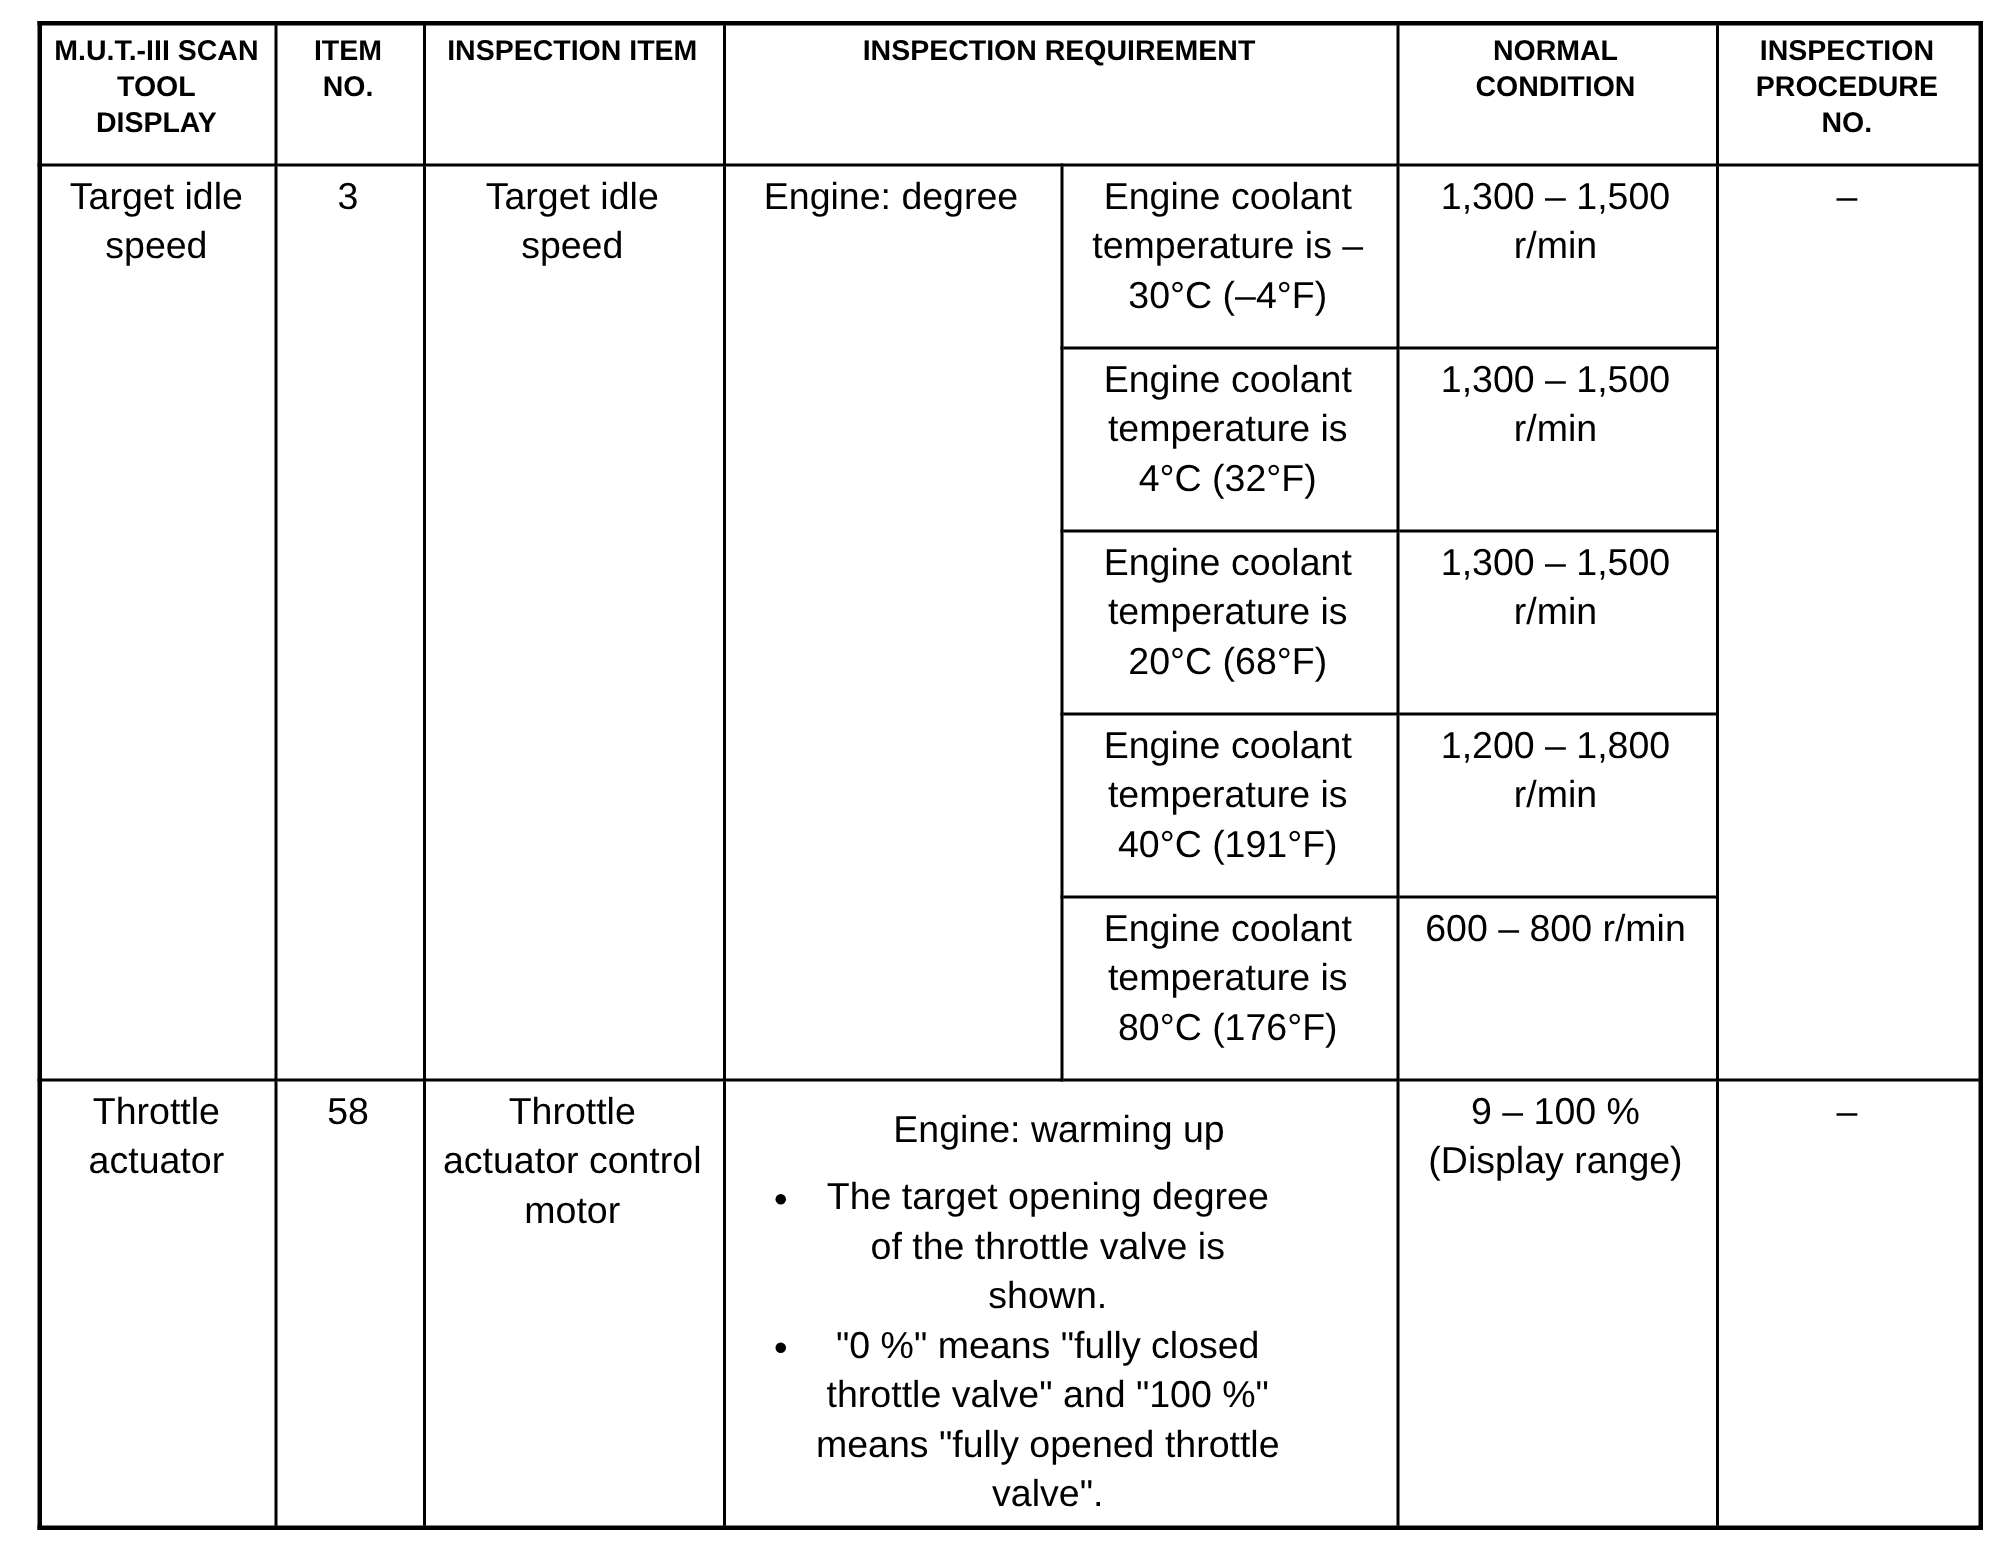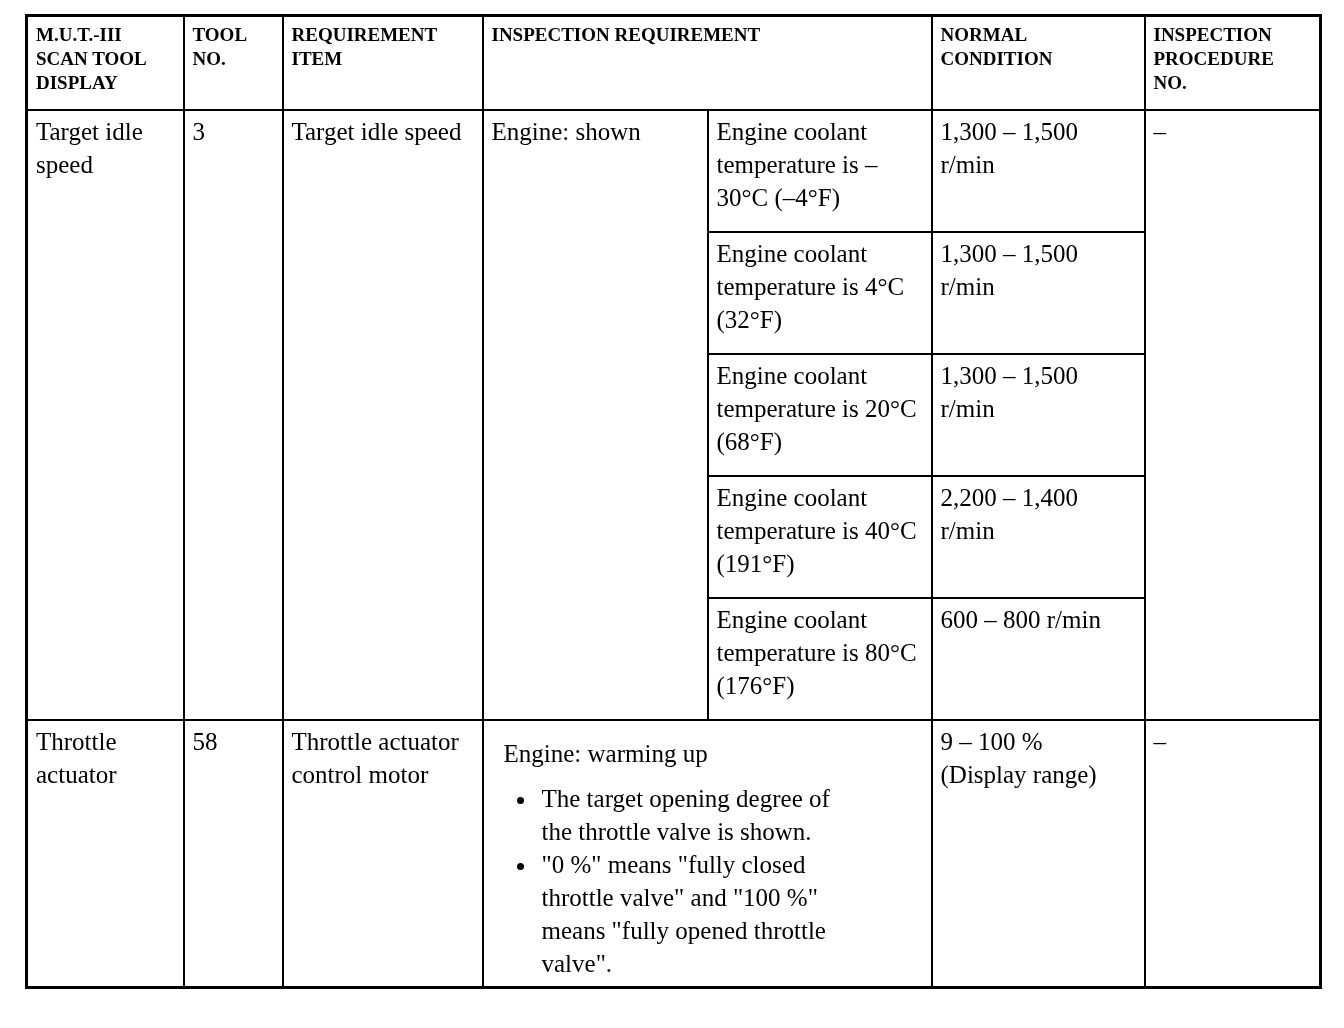--- a/index.html
+++ b/index.html
@@ -18,24 +18,23 @@
   }
   table.spec-table {
     border-collapse: collapse;
     table-layout: fixed;
     width: 1294px;
     border: 3px solid #000000;
   }
   .spec-table th, .spec-table td {
     border: 2px solid #000000;
     vertical-align: top;
-    text-align: left;
+    text-align: center;
     overflow: hidden;
     word-wrap: break-word;
-    font-family: Liberation Serif, serif;
   }
   .spec-table th {
     font-size: 19px;
     font-weight: bold;
     line-height: 1.25;
     padding: 6px 10px 6px 8px;
   }
   .spec-table td {
     font-size: 25px;
     font-weight: normal;
@@ -67,47 +66,47 @@
       <col style="width:200px">
       <col style="width:225px">
       <col style="width:224px">
       <col style="width:213px">
       <col style="width:176px">
     </colgroup>
 
     <tbody>
         <tr class="header-row">
       <th>M.U.T.-III SCAN TOOL DISPLAY</th>
-      <th>TOOL NO.</th>
-      <th>REQUIREMENT ITEM</th>
+      <th>ITEM NO.</th>
+      <th>INSPECTION ITEM</th>
       <th colspan="2">INSPECTION REQUIREMENT</th>
       <th>NORMAL CONDITION</th>
       <th>INSPECTION PROCEDURE NO.</th>
     </tr>
 
     <tr class="sub-row">
       <td rowspan="5">Target idle speed</td>
       <td rowspan="5">3</td>
       <td rowspan="5">Target idle speed</td>
-      <td rowspan="5">Engine: shown</td>
+      <td rowspan="5">Engine: degree</td>
       <td>Engine coolant temperature is –30°C (–4°F)</td>
       <td>1,300 – 1,500 r/min</td>
       <td rowspan="5">–</td>
     </tr>
     <tr class="sub-row">
       <td>Engine coolant temperature is 4°C (32°F)</td>
       <td>1,300 – 1,500 r/min</td>
     </tr>
     <tr class="sub-row">
       <td>Engine coolant temperature is 20°C (68°F)</td>
       <td>1,300 – 1,500 r/min</td>
     </tr>
     <tr class="sub-row">
       <td>Engine coolant temperature is 40°C (191°F)</td>
-      <td>2,200 – 1,400 r/min</td>
+      <td>1,200 – 1,800 r/min</td>
     </tr>
     <tr class="sub-row">
       <td>Engine coolant temperature is 80°C (176°F)</td>
       <td>600 – 800 r/min</td>
     </tr>
 
     <tr class="row-throttle">
       <td>Throttle actuator</td>
       <td>58</td>
       <td>Throttle actuator control motor</td>

